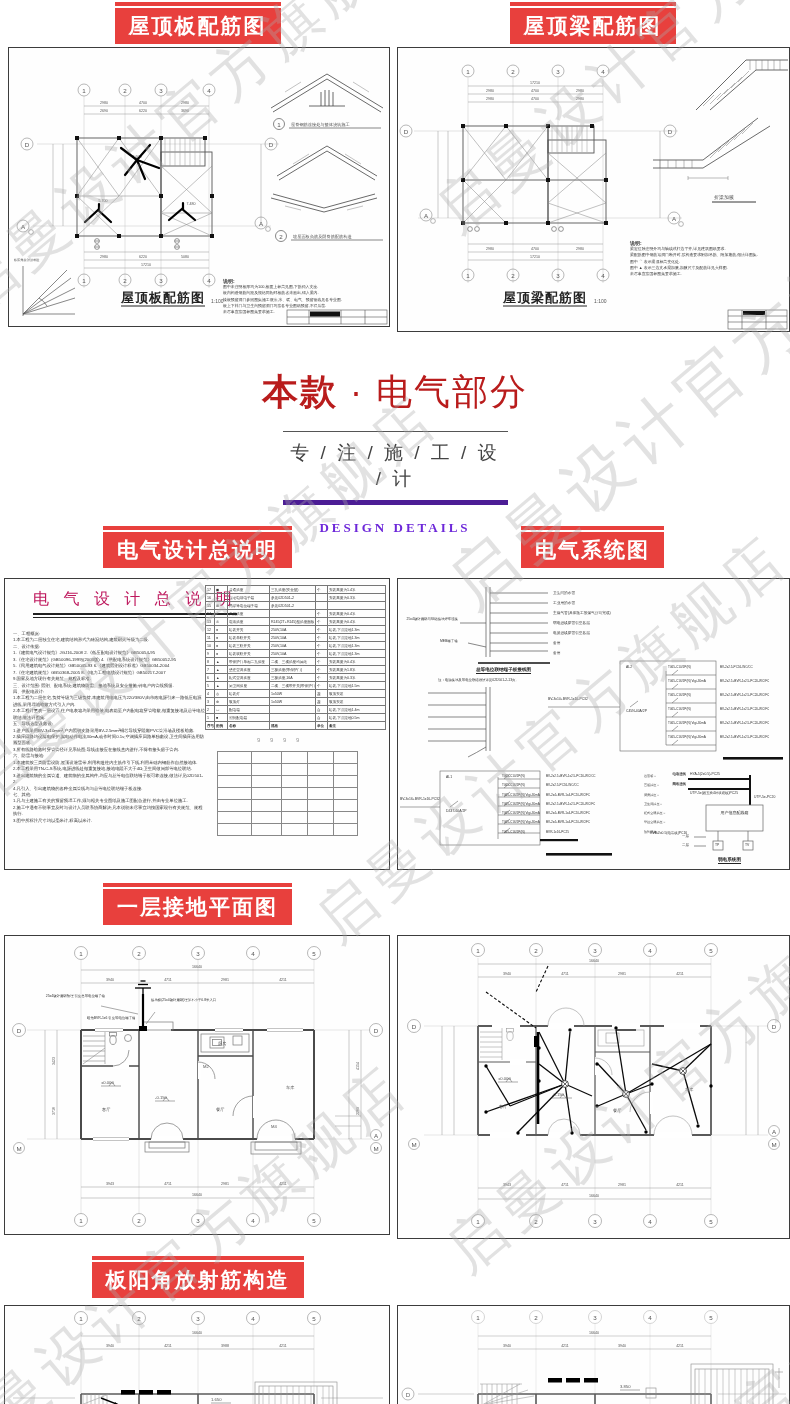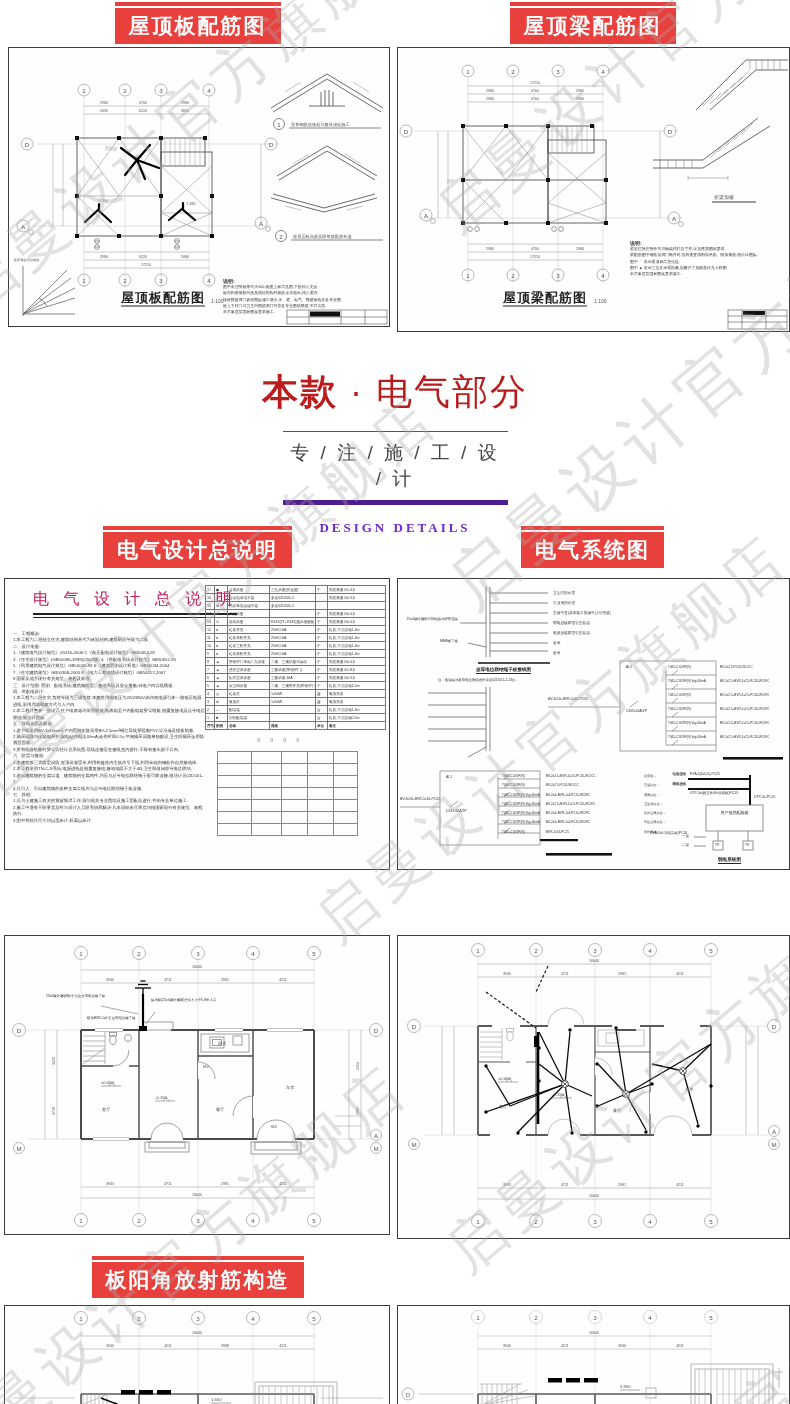--- a/index.html
+++ b/index.html
@@ -945,20 +945,23 @@
   <div class="ov tinytxt" style="left:252px;top:252px;">RVB-2x0.5(电话线)PC16</div>
   <div class="ov tinytxt" style="left:356px;top:216px;">UTP-5e-PC20</div>
   <div class="ov tinytxt" style="left:284px;top:255px;">一层</div>
   <div class="ov tinytxt" style="left:284px;top:264px;">二层</div>
   <div class="ov tinytxt" style="left:317px;top:264px;">TP</div>
   <div class="ov tinytxt" style="left:347px;top:264px;">TV</div>
   <div class="ov cap" style="left:320px;top:278px;">弱电系统图</div>
 </div>
 
 <div class="banner-row" style="top:889px;">
+  <div class="banner-cell">
+      <div class="banner">一层接地平面图</div>
+    </div>
 </div>
 
 <div class="panel" style="left:4px;top:935px;width:384px;height:298px;">
   <svg width="384" height="298" viewBox="0 0 384 298">
     <g stroke="#c0c0c0" stroke-width="0.4">
       <line x1="76" y1="24" x2="76" y2="278"></line>
         <line x1="134" y1="24" x2="134" y2="278"></line>
         <line x1="193" y1="24" x2="193" y2="278"></line>
       <line x1="248" y1="24" x2="248" y2="278"></line>
         <line x1="309" y1="24" x2="309" y2="278"></line>

